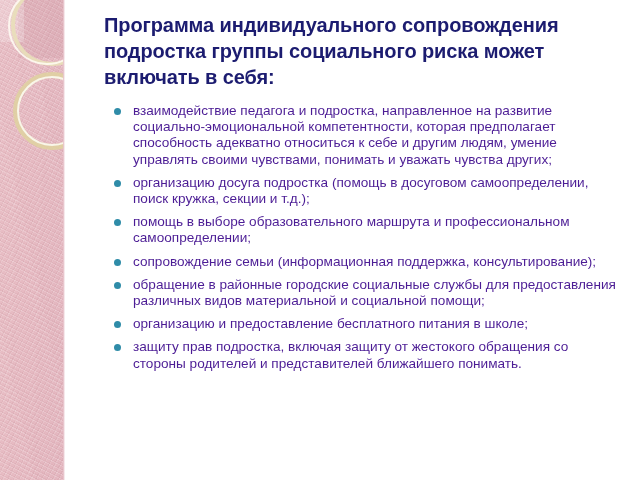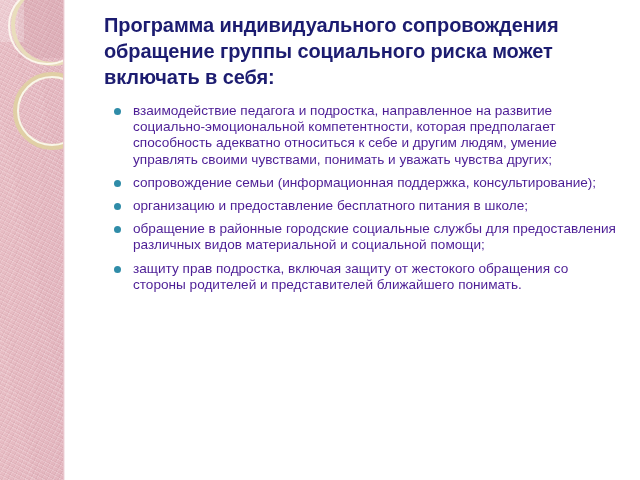--- a/index.html
+++ b/index.html
@@ -159,23 +159,25 @@
   <div class="side-band">
     <div class="band-shade"></div>
     <div class="band-topblock"></div>
     <div class="ring ring-cream-1"></div>
     <div class="ring ring-white-1"></div>
     <div class="ring ring-cream-2"></div>
     <div class="ring ring-white-2"></div>
     <div class="band-edge"></div>
   </div>
 
-  <div class="title">Программа индивидуального сопровождения обращение группы социального риска может включать в себя:</div>
+  <div class="title">Программа индивидуального сопровождения подростка группы социального риска может включать в себя:</div>
 
   <ul class="bullets">
     <li class="bullet-item">взаимодействие педагога и подростка, направленное на развитие социально-эмоциональной компетентности, которая предполагает способность адекватно относиться к себе и другим людям, умение управлять своими чувствами, понимать и уважать чувства других;</li>
+    <li class="bullet-item">организацию досуга подростка (помощь в досуговом самоопределении, поиск кружка, секции и т.д.);</li>
+    <li class="bullet-item">помощь в выборе образовательного маршрута и профессиональном самоопределении;</li>
     <li class="bullet-item">сопровождение семьи (информационная поддержка, консультирование);</li>
+    <li class="bullet-item">обращение в районные городские социальные службы для предоставления  различных видов материальной и социальной помощи;</li>
     <li class="bullet-item">организацию и предоставление бесплатного питания в школе;</li>
-    <li class="bullet-item">обращение в районные городские социальные службы для предоставления  различных видов материальной и социальной помощи;</li>
     <li class="bullet-item">защиту прав подростка, включая защиту от жестокого обращения со стороны родителей и представителей ближайшего понимать.</li>
   </ul>
 
 </div>
 
 </body></html>

